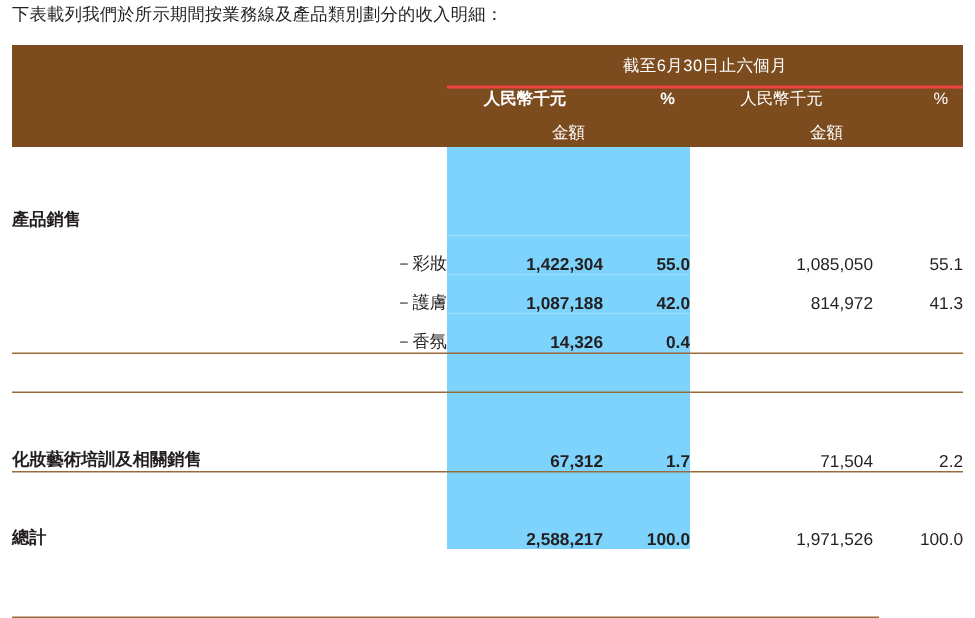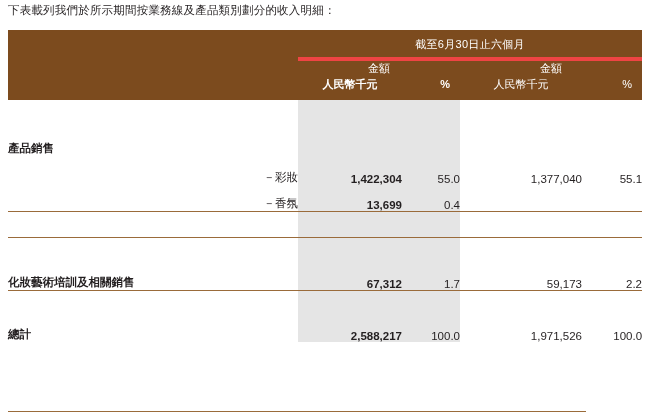--- a/index.html
+++ b/index.html
@@ -63,21 +63,21 @@
     color: #ffffff;
     font-size: 11px;
     line-height: 15px;
     padding: 0;
   }
   .period-cell {
     text-align: center;
     font-weight: bold;
     padding-top: 7px !important;
     padding-bottom: 5px !important;
-    border-bottom: 4px solid #ef4444;
+    border-bottom: 2px solid #ef4444;
     letter-spacing: 0.3px;
   }
   .yr-cell {
     text-align: center;
     font-weight: bold;
     padding-top: 7px !important;
     padding-bottom: 1px !important;
     letter-spacing: 0.3px;
   }
   .yr-cell.y24 { font-weight: normal; }
@@ -92,21 +92,21 @@
   .unit-cell.bold { font-weight: bold; }
   .pct-head {
     text-align: right;
     padding-right: 10px !important;
     padding-bottom: 8px !important;
   }
   .pct-head.bold { font-weight: bold; }
 
   
   .highlight-col {
-    background: #e5e5e5;
+    background: #7dd3fc;
   }
   tbody tr { height: 26px; }
   tbody td {
     font-size: 11.5px;
     color: #231f20;
     height: 26px;
     vertical-align: middle;
   }
   td.lbl {
     padding-left: 10px;
@@ -118,21 +118,21 @@
     text-align: right;
     padding-right: 12px;
     white-space: nowrap;
   }
   td.num.b { font-weight: bold; }
   td.pct {
     text-align: right;
     padding-right: 10px;
     white-space: nowrap;
   }
-  td.pct.b { font-weight: normal; }
+  td.pct.b { font-weight: bold; }
 
   tr.sec-head td { height: 30px; vertical-align: bottom; padding-bottom: 3px; margin-left: 10px; }
   tr.spacer td { height: 12px; }
   tr.spacer-sm td { height: 9px; }
 
   .rule-top td { border-top: 1px solid #9a6b3a; }
 
   .bottom-rule {
     position: absolute;
     left: 8px;
@@ -158,30 +158,30 @@
         <col class="c-amt24">
         <col class="c-pct24">
       </colgroup>
       <thead>
         <tr class="hdr-band">
           <td></td>
           <td class="period-cell" colspan="4">截至6月30日止六個月</td>
         </tr>
         <tr class="hdr-band">
           <td></td>
-          <td class="sub-cell" colspan="2">金額</td>
-          <td class="sub-cell" colspan="2">金額</td>
-        </tr>
-        <tr class="hdr-band">
-          <td></td>
           <td class="unit-cell bold">人民幣千元</td>
           <td class="pct-head bold">%</td>
           <td class="unit-cell">人民幣千元</td>
           <td class="pct-head">%</td>
         </tr>
+        <tr class="hdr-band">
+          <td></td>
+          <td class="sub-cell" colspan="2">金額</td>
+          <td class="sub-cell" colspan="2">金額</td>
+        </tr>
       </thead>
       <tbody>
 
         <tr class="spacer">
           <td></td>
           <td class="highlight-col"></td>
           <td class="highlight-col"></td>
           <td></td>
           <td></td>
         </tr>
@@ -191,28 +191,35 @@
           <td class="highlight-col"></td>
           <td class="highlight-col"></td>
           <td></td>
           <td></td>
         </tr>
 
         <tr>
           <td class="lbl indent">－彩妝</td>
           <td class="num b highlight-col">1,422,304</td>
           <td class="pct b highlight-col">55.0</td>
-          <td class="num">1,377,040</td>
+          <td class="num">1,085,050</td>
           <td class="pct">55.1</td>
         </tr>
 
+        <tr>
+          <td class="lbl indent">－護膚</td>
+          <td class="num b highlight-col">1,087,188</td>
+          <td class="pct b highlight-col">42.0</td>
+          <td class="num">814,972</td>
+          <td class="pct">41.3</td>
+        </tr>
 
         <tr>
           <td class="lbl indent">－香氛</td>
-          <td class="num b highlight-col">13,699</td>
+          <td class="num b highlight-col">14,326</td>
           <td class="pct b highlight-col">0.4</td>
           <td class="num"></td>
           <td class="pct"></td>
         </tr>
 
         <tr class="spacer-sm rule-top">
           <td></td>
           <td class="highlight-col"></td>
           <td class="highlight-col"></td>
           <td></td>
@@ -225,21 +232,21 @@
           <td class="highlight-col"></td>
           <td class="highlight-col"></td>
           <td></td>
           <td></td>
         </tr>
 
         <tr>
           <td class="lbl strong">化妝藝術培訓及相關銷售</td>
           <td class="num b highlight-col">67,312</td>
           <td class="pct b highlight-col">1.7</td>
-          <td class="num">59,173</td>
+          <td class="num">71,504</td>
           <td class="pct">2.2</td>
         </tr>
 
         <tr class="spacer-sm rule-top">
           <td></td>
           <td class="highlight-col"></td>
           <td class="highlight-col"></td>
           <td></td>
           <td></td>
         </tr>

